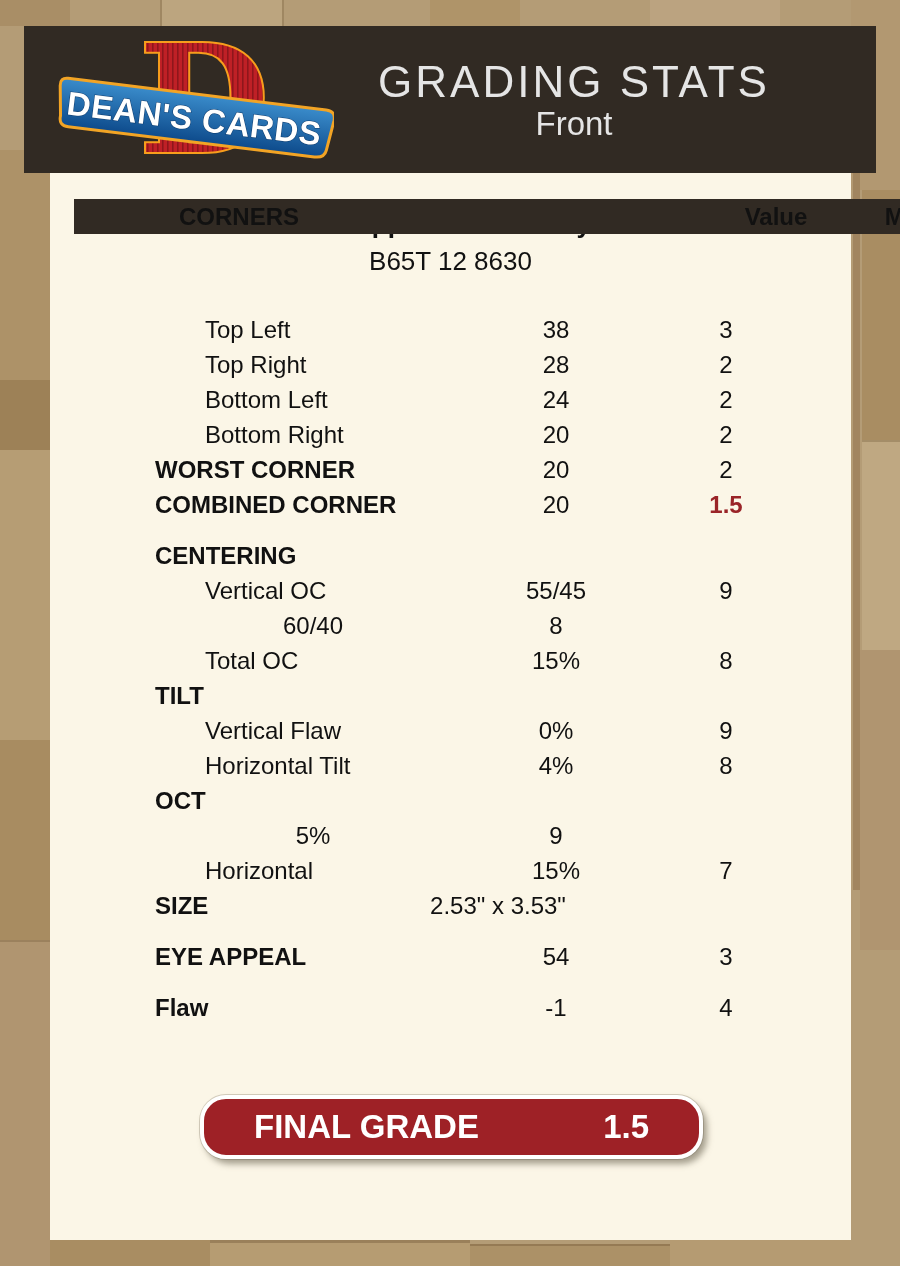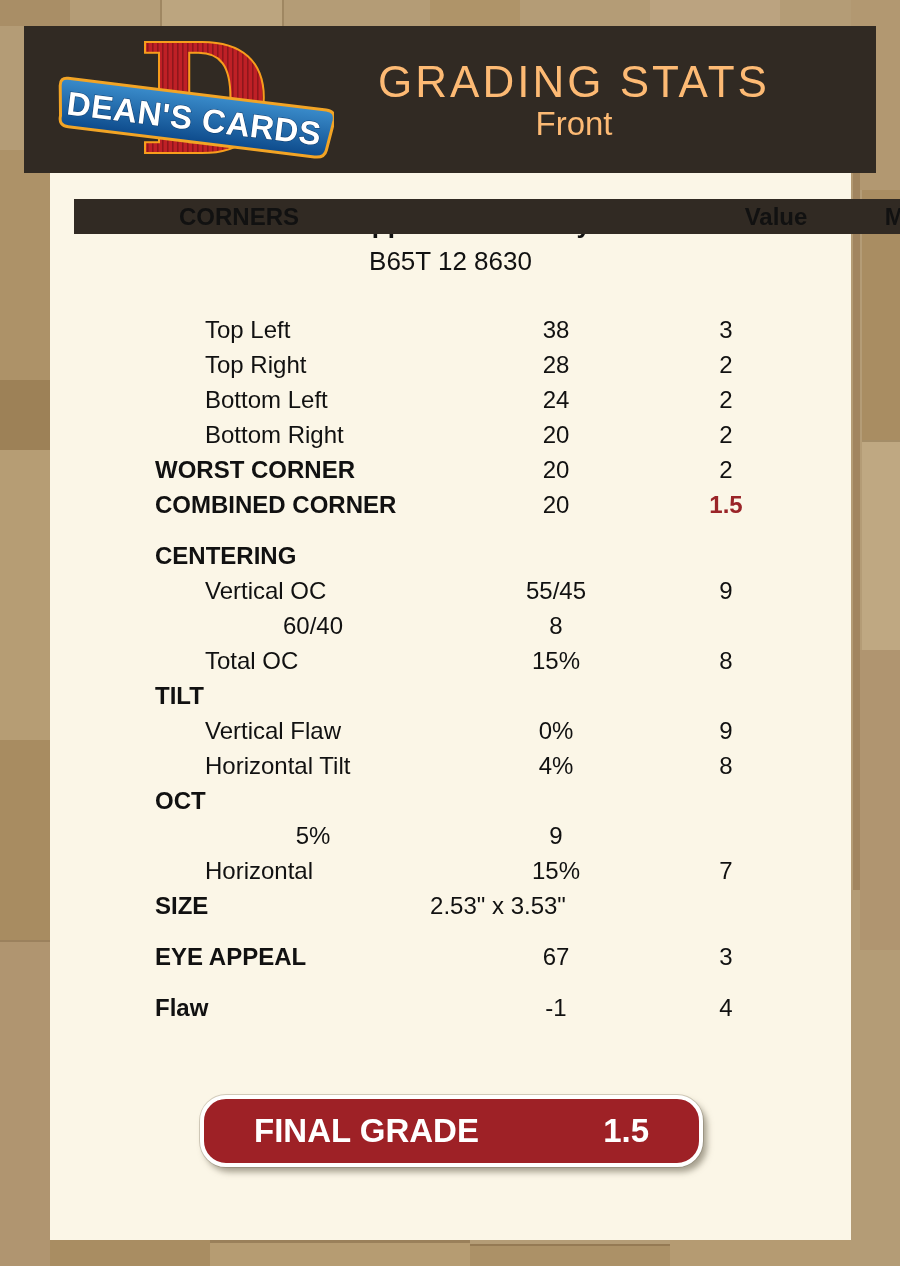--- a/index.html
+++ b/index.html
@@ -13,21 +13,21 @@
 
   
   .header {
     position:absolute; left:24px; top:26px; width:852px; height:147px;
     background: var(--header-bg, #312a23);
   }
   .logo { position:absolute; left:30px; top:4px; width:280px; height:140px; }
   .header-title {
     position:absolute; left:250px; top:0; width:600px; height:147px;
     display:flex; flex-direction:column; justify-content:center; align-items:center;
-    color:#fdba74;
+    color:#e5e5e5;
   }
   .header-title .main { font-size:44px; letter-spacing:3px; line-height:48px; }
   .header-title .sub  { font-size:33px; line-height:36px; }
 
   
   .panel {
     position:absolute; left:50px; top:173px; width:801px; height:1067px;
     background: var(--panel-bg, #fbf6e7);
   }
   .card-title { margin:36px 0 0 0; text-align:center; font-size:26px; font-weight:bold; line-height:30px; }
@@ -44,21 +44,21 @@
   .row.header, .row.bold { font-weight:bold; }
   .row .label.indent { padding-left:50px; font-weight:normal; }
   .row.header .label { font-weight:bold; }
   .row .value, .row .max { text-align:center; }
   .row:not(.header) .value, .row:not(.header) .max { font-weight:normal; }
   .row .max.red { color: var(--dark-red, #9a2428); font-weight:bold; }
   .row .value.wide { transform: translateX(-58px); white-space:nowrap; }
 
   
   .final-grade {
-    position:absolute; left:150px; top:922px; width:503px; height:72px;
+    position:absolute; left:150px; top:922px; width:503px; height:64px;
     box-sizing:border-box;
     background: var(--accent-red, #9e2126);
     border:4px solid #ffffff; border-radius:26px;
     box-shadow: 4px 5px 6px rgba(95,88,70,0.55), 0 0 0 1px rgba(165,155,135,0.45);
     display:flex; align-items:center; justify-content:space-between;
     padding:0 50px; color:#ffffff; font-weight:bold; font-size:33px;
   }
 </style>
 </head>
 <body>
@@ -196,21 +196,21 @@
         <div class="value">15%</div>
         <div class="max">7</div>
       </div>
       <div class="row bold">
         <div class="label">SIZE</div>
         <div class="value wide">2.53" x 3.53"</div>
         <div class="max"></div>
       </div>
       <div class="row bold gap">
         <div class="label">EYE APPEAL</div>
-        <div class="value">67</div>
+        <div class="value">54</div>
         <div class="max">3</div>
       </div>
       <div class="row bold gap">
         <div class="label">Flaw</div>
         <div class="value">-1</div>
         <div class="max">4</div>
       </div>
     </div>
 
   <div class="final-grade">

